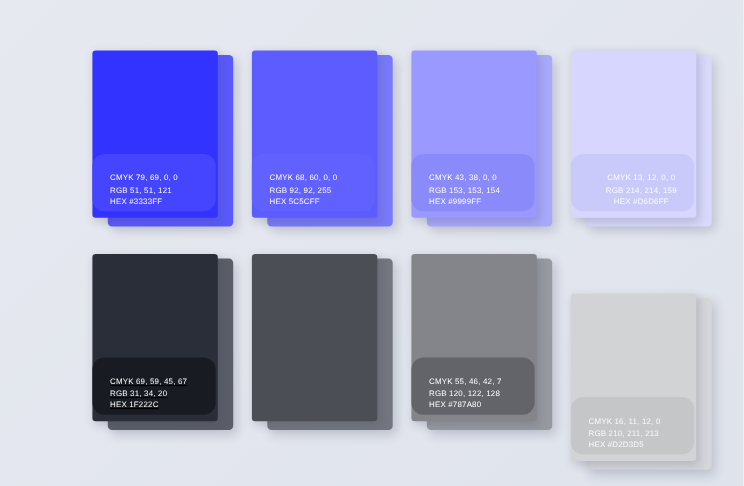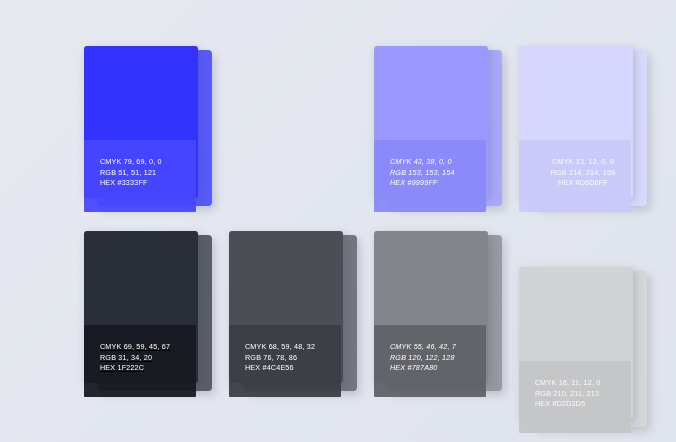--- a/index.html
+++ b/index.html
@@ -50,22 +50,22 @@
     border-radius: 3px;
     box-shadow: 2px 3px 9px rgba(60, 66, 90, 0.22);
   }
 
   
   .swatch .info-panel {
     position: absolute;
     left: 0;
     top: 94px;
     width: 112px;
-    height: 72px;
-    border-radius: 1px;
+    height: 52px;
+    border-radius: 11px;
     padding: 17px 0 0 16px;
     overflow: hidden;
   }
 
   .info-line {
     font-size: 7.2px;
     line-height: 10.6px;
     letter-spacing: 0.18px;
     white-space: nowrap;
     font-family: "Liberation Sans", sans-serif;
@@ -82,24 +82,33 @@
 <div id="palette-board">
     <div class="swatch text-light" style="left: 84px; top: 46px;">
       <div class="back-layer" style="background: rgb(51, 51, 255);"></div>
       <div class="main-card" style="background: rgb(51, 51, 255);"></div>
       <div class="info-panel" style="background: rgba(70, 70, 255, 0.94);">
         <div class="info-line">CMYK 79, 69, 0, 0</div>
         <div class="info-line">RGB 51, 51, 121</div>
         <div class="info-line">HEX #3333FF</div>
       </div>
     </div>
+    <div class="swatch text-light" style="left: 229px; top: 46px;">
+      <div class="back-layer" style="background: rgb(92, 92, 255);"></div>
+      <div class="main-card" style="background: rgb(92, 92, 255);"></div>
+      <div class="info-panel" style="background: rgba(98, 98, 255, 0.94);">
+        <div class="info-line">CMYK 68, 60, 0, 0</div>
+        <div class="info-line">RGB 92, 92, 255</div>
+        <div class="info-line">HEX 5C5CFF</div>
+      </div>
+    </div>
     <div class="swatch text-light" style="left: 374px; top: 46px;">
       <div class="back-layer" style="background: rgb(153, 153, 255);"></div>
       <div class="main-card" style="background: rgb(153, 153, 255);"></div>
-      <div class="info-panel" style="background: rgba(137, 137, 250, 0.95); font-style: italic;">
+      <div class="info-panel" style="background: rgba(137, 137, 250, 0.95);">
         <div class="info-line">CMYK 43, 38, 0, 0</div>
         <div class="info-line">RGB 153, 153, 154</div>
         <div class="info-line">HEX #9999FF</div>
       </div>
     </div>
     <div class="swatch text-pale" style="left: 519px; top: 46px;">
       <div class="back-layer" style="background: rgb(214, 214, 255);"></div>
       <div class="main-card" style="background: rgb(214, 214, 255);"></div>
       <div class="info-panel" style="background: rgba(201, 201, 250, 0.95); text-align: center;">
         <div class="info-line">CMYK 13, 12, 0, 0</div>
@@ -112,27 +121,22 @@
       <div class="main-card" style="background: rgb(42, 46, 56);"></div>
       <div class="info-panel" style="background: rgba(24, 26, 34, 0.95); text-decoration: underline;">
         <div class="info-line">CMYK 69, 59, 45, 67</div>
         <div class="info-line">RGB 31, 34, 20</div>
         <div class="info-line">HEX 1F222C</div>
       </div>
     </div>
     <div class="swatch text-light" style="left: 229px; top: 231px;">
       <div class="back-layer" style="background: rgb(85, 88, 95);"></div>
       <div class="main-card" style="background: rgb(76, 78, 86);"></div>
-      <div class="info-panel" style="background: rgba(60, 62, 70, 0.95);">
-        <div class="info-line">CMYK 68, 59, 48, 32</div>
-        <div class="info-line">RGB 76, 78, 86</div>
-        <div class="info-line">HEX #4C4E56</div>
-      </div>
     </div>
-    <div class="swatch text-light" style="left: 374px; top: 231px; font-style: italic;">
+    <div class="swatch text-light" style="left: 374px; top: 231px;">
       <div class="back-layer" style="background: rgb(131, 133, 139);"></div>
       <div class="main-card" style="background: rgb(131, 133, 139);"></div>
       <div class="info-panel" style="background: rgba(96, 98, 104, 0.95);">
         <div class="info-line">CMYK 55, 46, 42, 7</div>
         <div class="info-line">RGB 120, 122, 128</div>
         <div class="info-line">HEX #787A80</div>
       </div>
     </div>
     <div class="swatch text-pale" style="left: 519px; top: 231px; margin-top: 36px;">
       <div class="back-layer" style="background: rgb(210, 211, 213);"></div>

